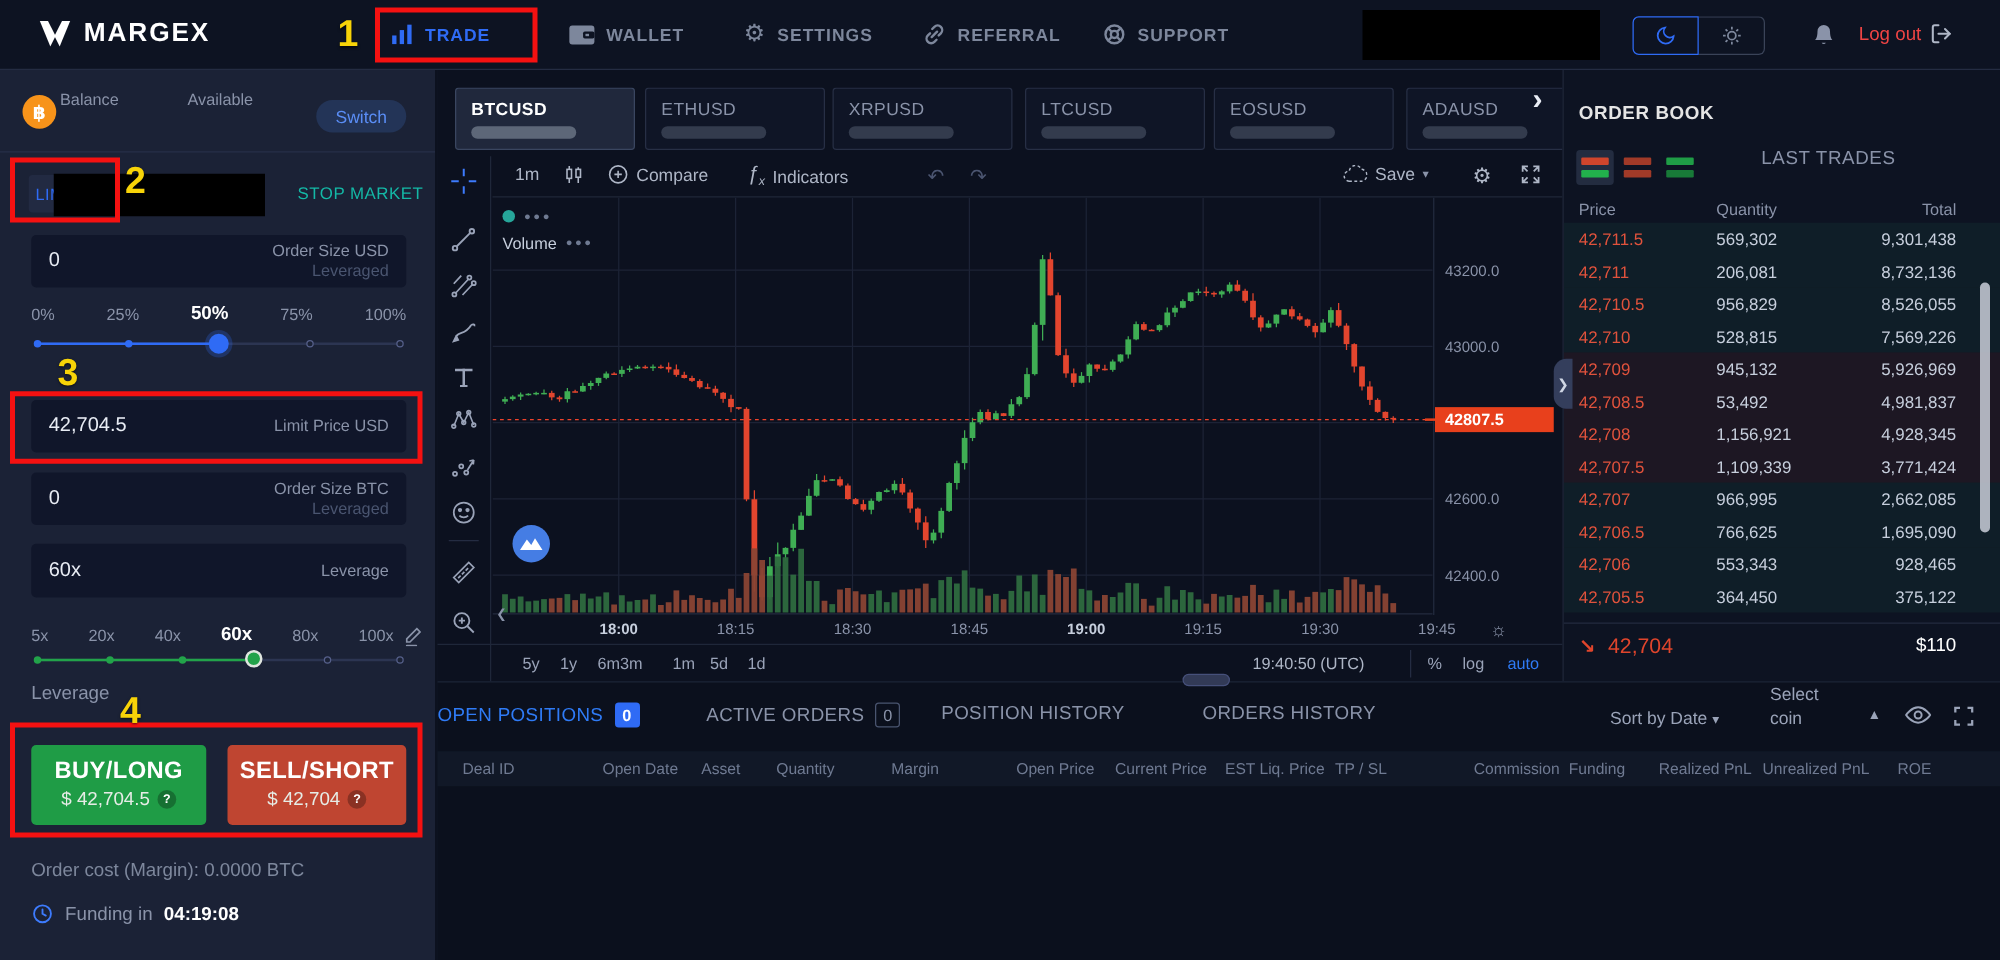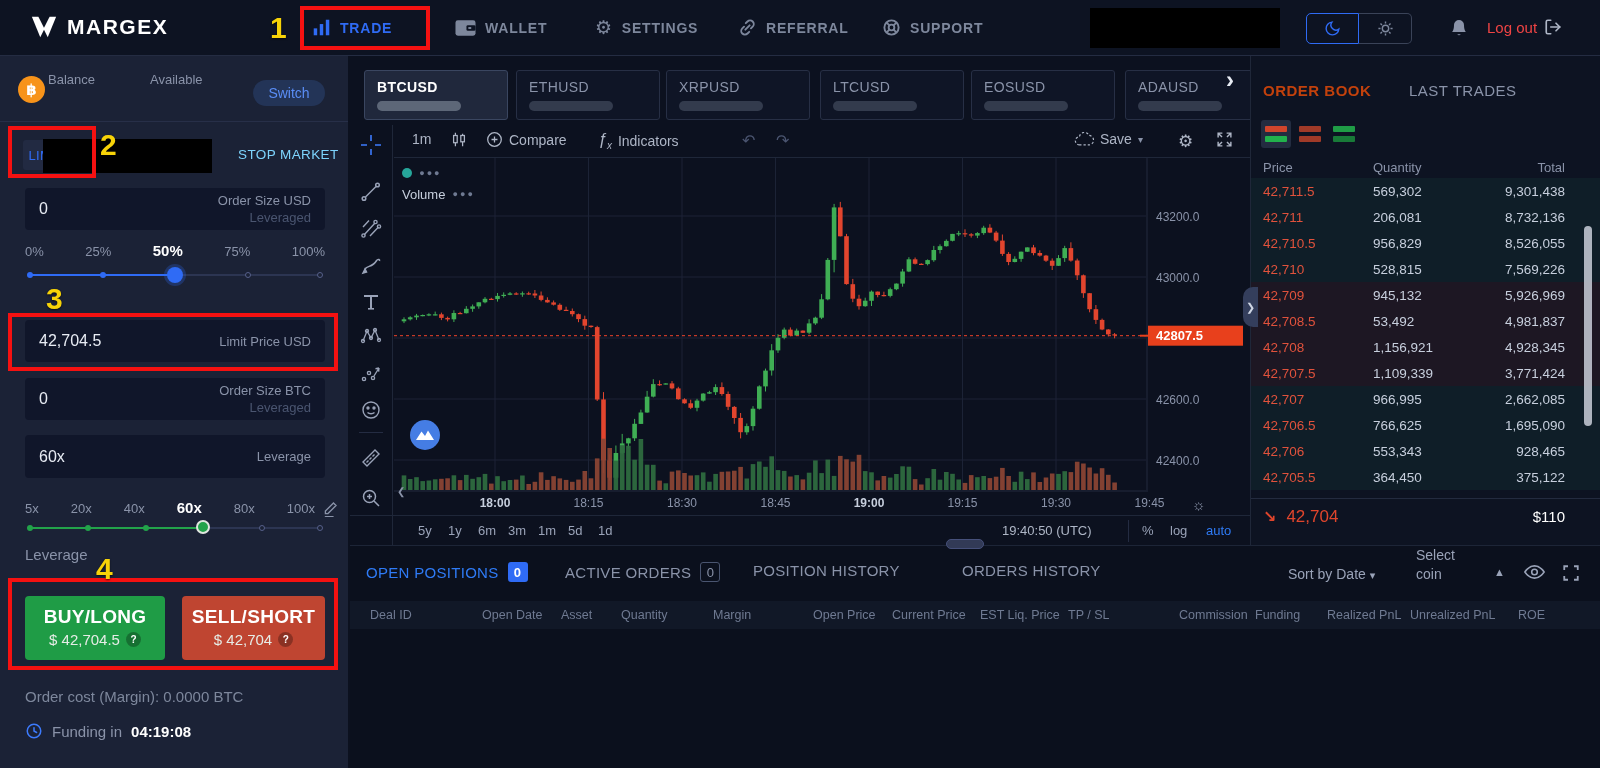--- a/index.html
+++ b/index.html
@@ -23,21 +23,21 @@
   .bell { position:absolute; left:1449px; top:17px; }
   .logout { position:absolute; left:1487px; top:18px; display:flex; align-items:center; gap:7px; color:#ef4444; font-size:15px; cursor:pointer; }
 
   
   .sidebar { position:absolute; left:0; top:56px; width:350px; height:712px; background:#1b2236; border-right:2px solid #0c111f; }
   .balstrip { position:absolute; left:0; top:0; width:348px; height:66px; border-bottom:1px solid #272f48; }
   .btc-ico { position:absolute; left:18px; top:20px; width:27px; height:27px; border-radius:50%; background:#f7931a; color:#fff; font-weight:bold; font-size:15px; display:flex; align-items:center; justify-content:center; }
   .bal-lbl { position:absolute; top:16px; font-size:13px; color:#8a93a9; }
   .switch-btn { position:absolute; left:253px; top:24px; width:72px; height:26px; background:#233457; color:#5a8df5; font-size:14px; border-radius:14px; display:flex; align-items:center; justify-content:center; cursor:pointer; }
   .otabs { position:absolute; top:84px; left:0; width:348px; height:30px; }
-  .otab { position:absolute; font-size:13.5px; color:#7dd3fc; letter-spacing:0.4px; cursor:pointer; top:7px; }
+  .otab { position:absolute; font-size:13.5px; color:#14b8a6; letter-spacing:0.4px; cursor:pointer; top:7px; }
   .otab.active { top:0; left:23px; width:46px; height:30px; background:#222a42; color:#2f6bf5; border-radius:3px; display:flex; align-items:center; justify-content:center; font-size:13px; }
   .field { position:absolute; left:25px; width:300px; background:#10162a; border-radius:4px; display:flex; align-items:center; justify-content:space-between; padding:0 14px; }
   .field .val { color:#e8ecf4; font-size:16px; }
   .field .flabels { text-align:right; line-height:16px; }
   .field .l1 { color:#8a93a9; font-size:13px; }
   .field .l2 { color:#4a5570; font-size:13px; }
   .marks { position:absolute; left:25px; width:300px; display:flex; justify-content:space-between; font-size:13px; color:#8a93a9; align-items:flex-end; }
   .marks .sel { color:#fff; font-weight:bold; font-size:15px; }
   .track { position:absolute; left:30px; width:290px; height:2px; background:#2c3552; }
   .track .fill { position:absolute; left:0; top:0; height:2px; }
@@ -76,21 +76,21 @@
   .timeaxis span.bold { color:#c7cfdd; font-weight:bold; }
   .collapse-handle { position:absolute; left:47px; top:430px; color:#8a93a9; font-size:10px; }
   .chart-bottombar { position:absolute; left:0; top:459px; width:900px; height:30px; border-top:1px solid #1f2739; font-size:13px; color:#9aa3b8; }
   .tf { position:absolute; top:7px; cursor:pointer; }
   .cb-right { position:absolute; top:7px; }
   .vdiv { position:absolute; left:778px; top:4px; height:22px; border-left:1px solid #242c42; }
 
   
   .orderbook { position:absolute; left:1250px; top:56px; width:350px; height:489px; background:#0d1322; border-left:1px solid #1f2739; }
   .ob-tab { position:absolute; top:26px; font-size:15px; letter-spacing:0.5px; color:#8a93a9; cursor:pointer; }
-  .ob-tab.active { color:#c2410c; font-weight:bold; }
+  .ob-tab.active { color:#e5e5e5; font-weight:bold; }
   .ob-toggle { position:absolute; top:70px; width:22px; height:16px; display:flex; flex-direction:column; justify-content:space-between; cursor:pointer; }
   .ob-toggle .bar { height:6px; border-radius:1px; }
   .ob-toggle-box { position:absolute; left:10px; top:64px; width:30px; height:28px; background:#232c40; border-radius:3px; }
   .ob-head { position:absolute; left:0; top:104px; width:350px; padding:0 36px 0 12px; display:grid; grid-template-columns:110px 1fr auto; font-size:13px; color:#8a93a9; }
   .ob-rows { position:absolute; left:0; top:122px; width:350px; height:320px; overflow:hidden; }
   .ob-row { height:26px; display:grid; grid-template-columns:110px 1fr auto; padding:0 36px 0 12px; align-items:center; font-size:13.5px; }
   .ob-row.green { background:rgba(46,160,110,0.08); }
   .ob-row.red { background:rgba(205,70,56,0.09); }
   .ob-price { color:#e0523c; }
   .ob-scroll { position:absolute; right:8px; top:170px; width:8px; height:200px; background:#c9ced8; border-radius:4px; opacity:0.85; }
@@ -862,36 +862,36 @@
         <span style="left: 662px;">19:30</span>
         <span style="left: 755.5px;">19:45</span>
       </div>
     <div class="abs" style="left:842px; top:440px; font-size:15px; color:#8a93a9;">☼</div>
 
     <div class="chart-bottombar">
       <div id="tfs">
           <span class="tf" style="left: 68px;">5y</span>
           <span class="tf" style="left: 98px;">1y</span>
           <span class="tf" style="left: 128px;">6m</span>
-          <span class="tf" style="left: 158px;">3m</span>
+          <span class="tf" style="left: 146px;">3m</span>
           <span class="tf" style="left: 188px;">1m</span>
           <span class="tf" style="left: 218px;">5d</span>
           <span class="tf" style="left: 248px;">1d</span>
         </div>
       <div class="cb-right" style="left:652px; color:#aeb6c6;">19:40:50 (UTC)</div>
       <div class="vdiv"></div>
       <div class="cb-right" style="left:792px;">%</div>
       <div class="cb-right" style="left:820px;">log</div>
       <div class="cb-right" style="left:856px; color:#2f7bf6;">auto</div>
     </div>
   </section>
 
   <aside class="orderbook">
     <div class="ob-tab active" style="left:12px;">ORDER BOOK</div>
-    <div class="ob-tab" style="left:158px;">LAST TRADES</div>
+    <div class="ob-tab" style="left:158px;margin-top:36px;">LAST TRADES</div>
 
     <div class="ob-toggle-box"></div>
     <div class="ob-toggle" style="left:14px;">
       <div class="bar" style="background:#d0452c;"></div>
         <div class="bar" style="background:#22b14c;"></div>
     </div>
     <div class="ob-toggle" style="left:48px;">
       <div class="bar" style="background:#a03a28;"></div>
         <div class="bar" style="background:#a03a28;"></div>
     </div>
@@ -973,21 +973,21 @@
     <div class="ob-sum">
       <span class="arrow">↘</span>
       <span class="p">42,704</span>
       <span class="u">$110</span>
     </div>
   </aside>
 
   <div class="side-chevron">❯</div>
 
   <section class="positions">
-    <div class="ptab active" style="left:16px;">
+    <div class="ptab active" style="left:0;">
       <span>OPEN POSITIONS</span>
       <span class="badge-blue">0</span>
     </div>
     <div class="ptab" style="left:215px;">
       <span>ACTIVE ORDERS</span>
       <span class="badge-line">0</span>
     </div>
     <div class="ptab" style="left:403px;">
       <span>POSITION HISTORY</span>
     </div>

